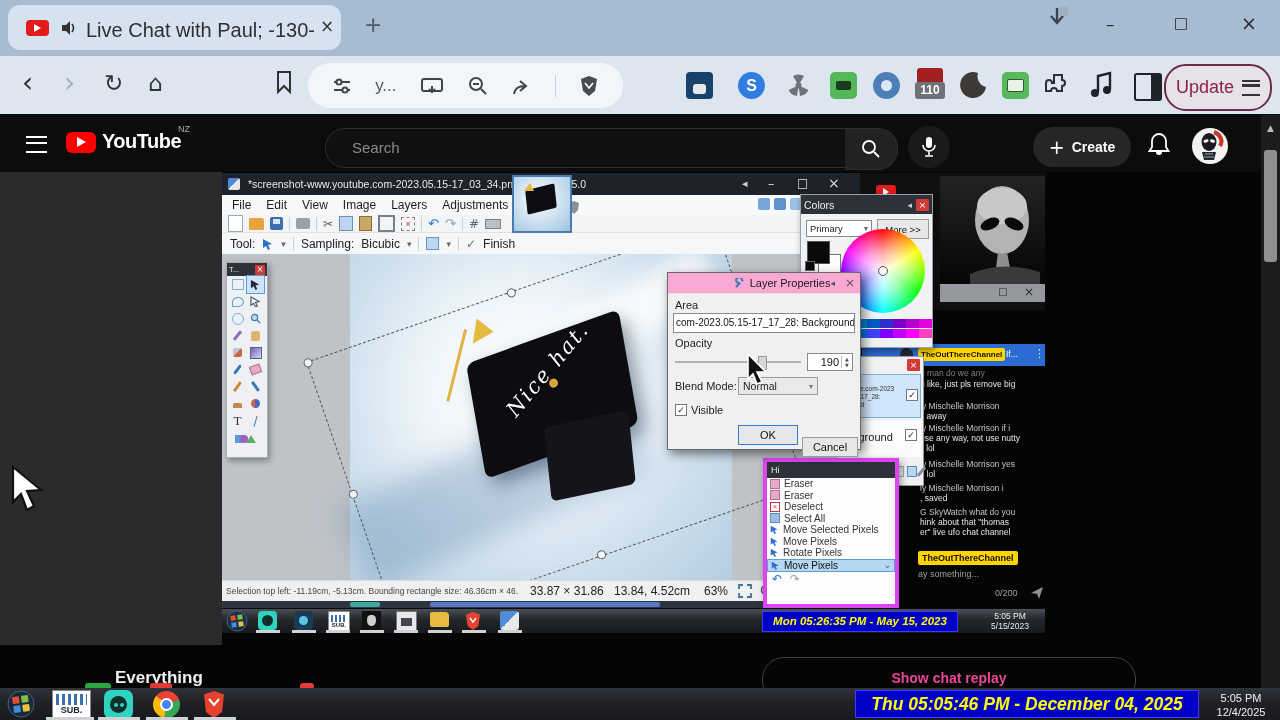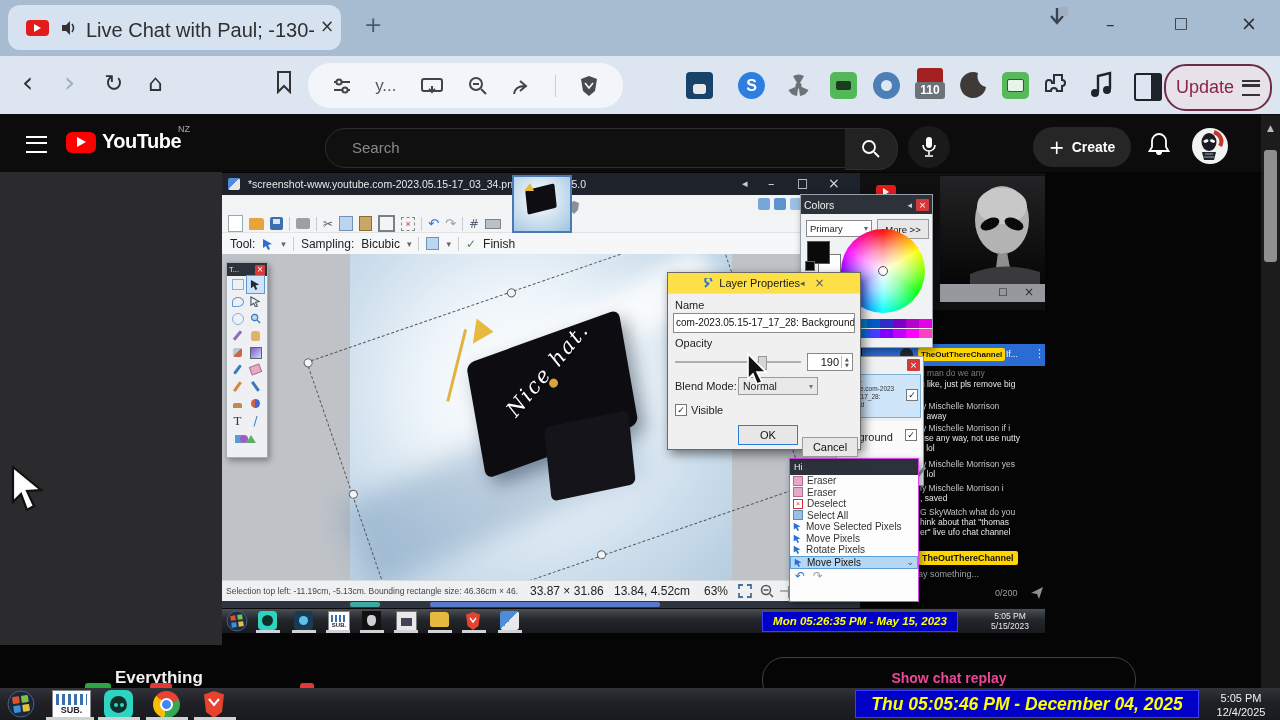--- a/index.html
+++ b/index.html
@@ -168,20 +168,29 @@
   <div class="a" style="left:222px;top:173px;width:638px;height:435px;background:#f2f3f5;"></div>
   <div class="a flex" style="left:222px;top:173px;width:638px;height:22px;background:#1d222b;">
     <div style="width:12px;height:12px;margin-left:6px;background:linear-gradient(135deg,#4f8bd6 50%,#e8e8e8 50%);border-radius:2px;"></div>
     <span style="margin-left:8px;font-size:10.5px;color:#e8e8e8;white-space:nowrap;">*screenshot-www.youtube.com-2023.05.15-17_03_34.png - paint.net 5.0</span>
   </div>
   <div class="a glyph" style="left:742px;top:177px;font-size:11px;color:#cfcfcf;">◂</div>
   <div class="a glyph" style="left:768px;top:176px;font-size:13px;color:#e0e0e0;">–</div>
   <div class="a glyph" style="left:797px;top:176px;font-size:12px;color:#e0e0e0;">□</div>
   <div class="a glyph" style="left:828px;top:175px;font-size:14px;color:#e0e0e0;">×</div>
 
+  <div class="a flex" style="left:222px;top:195px;width:638px;height:20px;background:#f7f8f9;gap:15px;padding-left:10px;box-sizing:border-box;">
+    <span class="menuitem">File</span>
+    <span class="menuitem">Edit</span>
+    <span class="menuitem">View</span>
+    <span class="menuitem">Image</span>
+    <span class="menuitem">Layers</span>
+    <span class="menuitem">Adjustments</span>
+    <span class="menuitem">Effects</span>
+  </div>
   <svg class="a" style="left:568px;top:201px;" width="12" height="13" viewBox="0 0 12 13">
       <path d="M6 0 L11 2 L10 9 L6 13 L2 9 L1 2 Z" fill="#8a9099"></path>
     </svg>
   <div class="a" style="left:758px;top:198px;width:12px;height:12px;background:#77a7d9;border-radius:2px;"></div>
   <div class="a" style="left:774px;top:198px;width:12px;height:12px;background:#5c93cf;border-radius:2px;"></div>
   <div class="a" style="left:790px;top:198px;width:12px;height:12px;background:#9cc0e4;border-radius:2px;"></div>
 
   <div class="a flex" style="left:222px;top:215px;width:638px;height:18px;background:#f3f4f6;border-bottom:1px solid #e2e2e2;gap:6px;padding-left:6px;box-sizing:border-box;">
     <span class="ic" style="width:13px;height:15px;background:#fff;border:1px solid #9aa;"></span>
     <span class="ic" style="width:15px;height:12px;background:#e8a33d;border-radius:1px 3px 1px 1px;"></span>
@@ -460,21 +469,21 @@
       <span style="width:9px;height:9px;background:#bcd6f0;border:1px solid #5b8bbf;"></span>
       <span style="width:9px;height:9px;background:#e8c0c0;border:1px solid #b05050;"></span>
       <span style="width:9px;height:9px;background:#9cc0e4;border:1px solid #5b8bbf;"></span>
       <span style="width:9px;height:9px;background:#bcd6f0;border:1px solid #5b8bbf;"></span>
       <span style="width:9px;height:9px;background:#dfe5ea;border:1px solid #9aa;"></span>
       <span style="width:9px;height:9px;background:#bcd6f0;border:1px solid #5b8bbf;"></span>
       <span style="width:3px;height:11px;background:#8a9099;transform:rotate(40deg);"></span>
     </div>
   </div>
 
-  <div class="a" style="left:789px;top:458px;width:128px;height:142px;background:#fdfdfd;border:1px solid #d946ef;box-shadow:2px 3px 7px rgba(0,0,0,.4);">
+  <div class="a" style="left:763px;top:458px;width:128px;height:142px;background:#fdfdfd;border:4px solid #d946ef;box-shadow:2px 3px 7px rgba(0,0,0,.4);">
     <div class="flex" style="height:16px;background:#2c313a;padding:0 4px;">
       <span style="font-size:9px;color:#eee;">Hi</span>
     </div>
     <div style="height:11.5px;display:flex;align-items:center;font-size:10px;color:#333;gap:4px;padding-left:3px;">
         <span style="width:8px;height:8px;background:#e8a9c8;border:1px solid #b07090;"></span>
         <span>Eraser</span>
       </div>
     <div style="height:11.5px;display:flex;align-items:center;font-size:10px;color:#333;gap:4px;padding-left:3px;">
         <span style="width:8px;height:8px;background:#e8a9c8;border:1px solid #b07090;"></span>
         <span>Eraser</span>
@@ -512,33 +521,33 @@
         <span>Move Pixels</span>
         <span class="glyph" style="margin-left:auto;margin-right:3px;font-size:9px;color:#555;">⌄</span>
       </div>
     <div class="flex" style="height:14px;gap:8px;padding-left:5px;">
       <span class="glyph" style="font-size:12px;color:#2c6fd1;">↶</span>
       <span class="glyph" style="font-size:12px;color:#9aa0a6;">↷</span>
     </div>
   </div>
 
   <div class="a" style="left:667px;top:272px;width:192px;height:176px;background:#f0f0f0;border:1px solid #6a6a6a;box-shadow:3px 4px 10px rgba(0,0,0,.5);">
-    <div class="flex" style="height:20px;background:#fde047;border-bottom:1px solid #e0e0e0;padding:0 5px;justify-content:center;">
+    <div class="flex" style="height:20px;background:#f9a8d4;border-bottom:1px solid #e0e0e0;padding:0 5px;justify-content:flex-end;">
       <span class="flex" style="gap:5px;">
         <svg width="11" height="11" viewBox="0 0 11 11">
             <path d="M2 9 L6 5 A3 3 0 1 1 8 3 L9 2" stroke="#3a7ab8" stroke-width="2" fill="none"></path>
           </svg>
         <span style="font-size:11px;color:#1a1a1a;">Layer Properties</span>
       </span>
       <span class="flex" style="gap:10px;">
         <span class="glyph" style="font-size:9px;color:#555;">◂</span>
         <span class="glyph" style="font-size:12px;color:#555;">×</span>
       </span>
     </div>
-    <div class="a" style="left:7px;top:26px;font-size:11px;color:#222;">Name</div>
+    <div class="a" style="left:7px;top:26px;font-size:11px;color:#222;">Area</div>
     <div class="a" style="left:5px;top:40px;width:180px;height:18px;background:#fff;border:1px solid #8a8a8a;overflow:hidden;">
       <span style="position:absolute;left:2px;top:3px;font-size:10px;color:#111;white-space:nowrap;">com-2023.05.15-17_17_28: Background</span>
     </div>
     <div class="a" style="left:7px;top:64px;font-size:11px;color:#222;">Opacity</div>
     <div class="a" style="left:7px;top:88px;width:126px;height:2px;background:#b0b0b0;">
       <div style="position:absolute;left:83px;top:-5px;width:7px;height:12px;background:#d5d5d5;border:1px solid #999;"></div>
     </div>
     <div class="a flex" style="left:139px;top:80px;width:46px;height:18px;background:#fff;border:1px solid #8a8a8a;box-sizing:border-box;">
       <span style="flex:1;text-align:right;font-size:11px;color:#111;padding-right:2px;">190</span>
       <span style="display:flex;flex-direction:column;width:10px;border-left:1px solid #bbb;">

